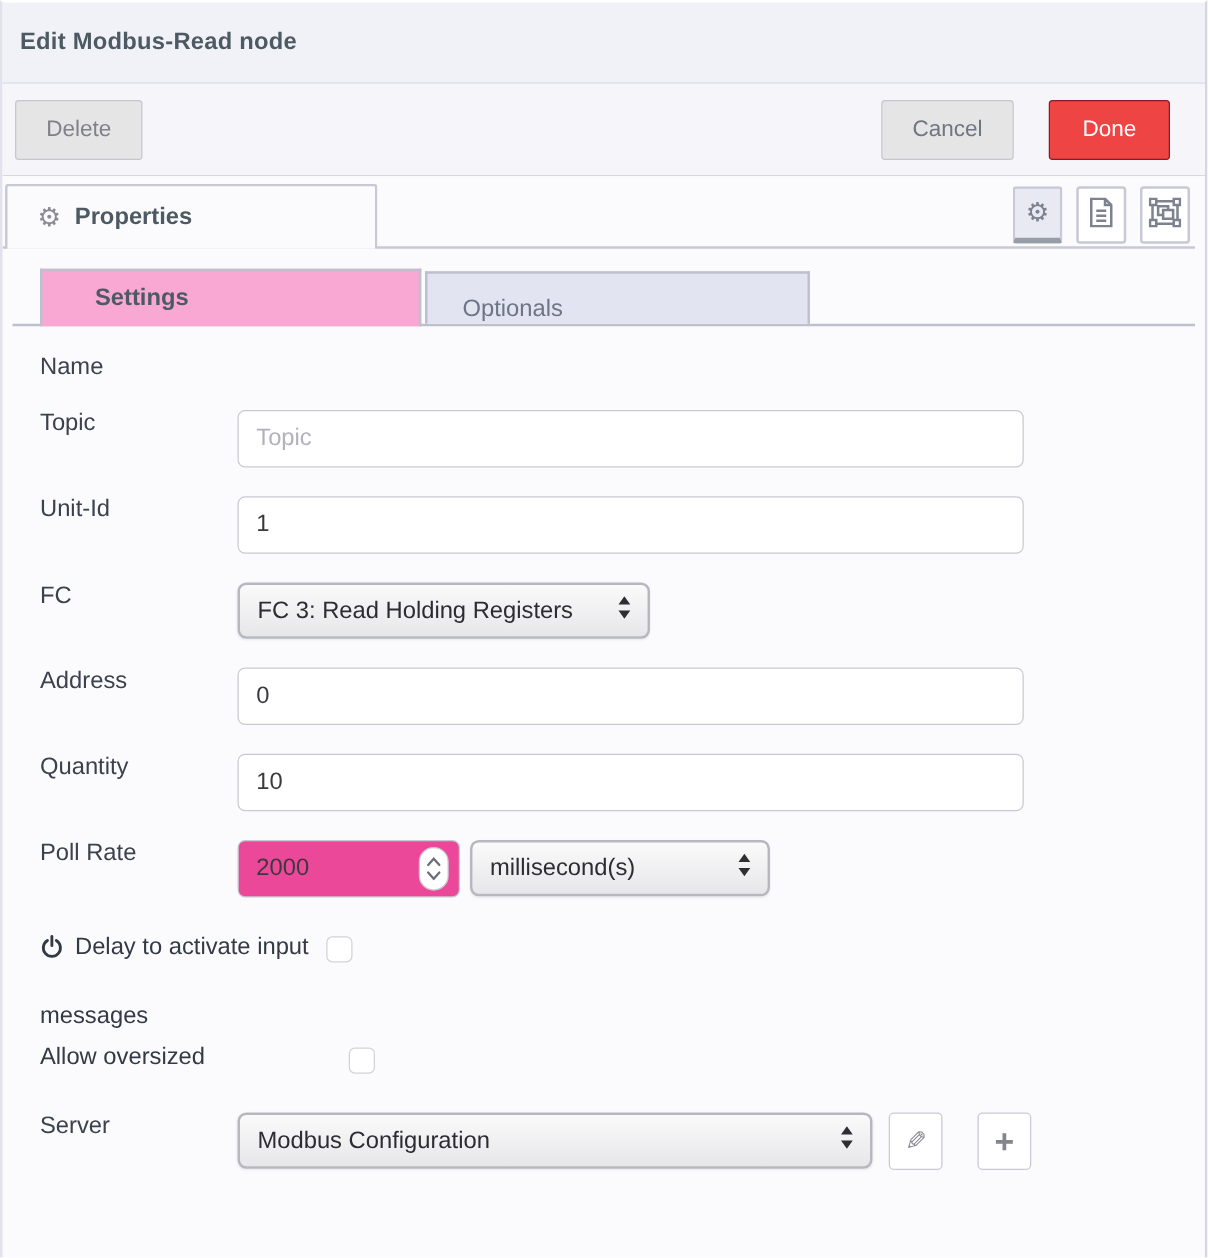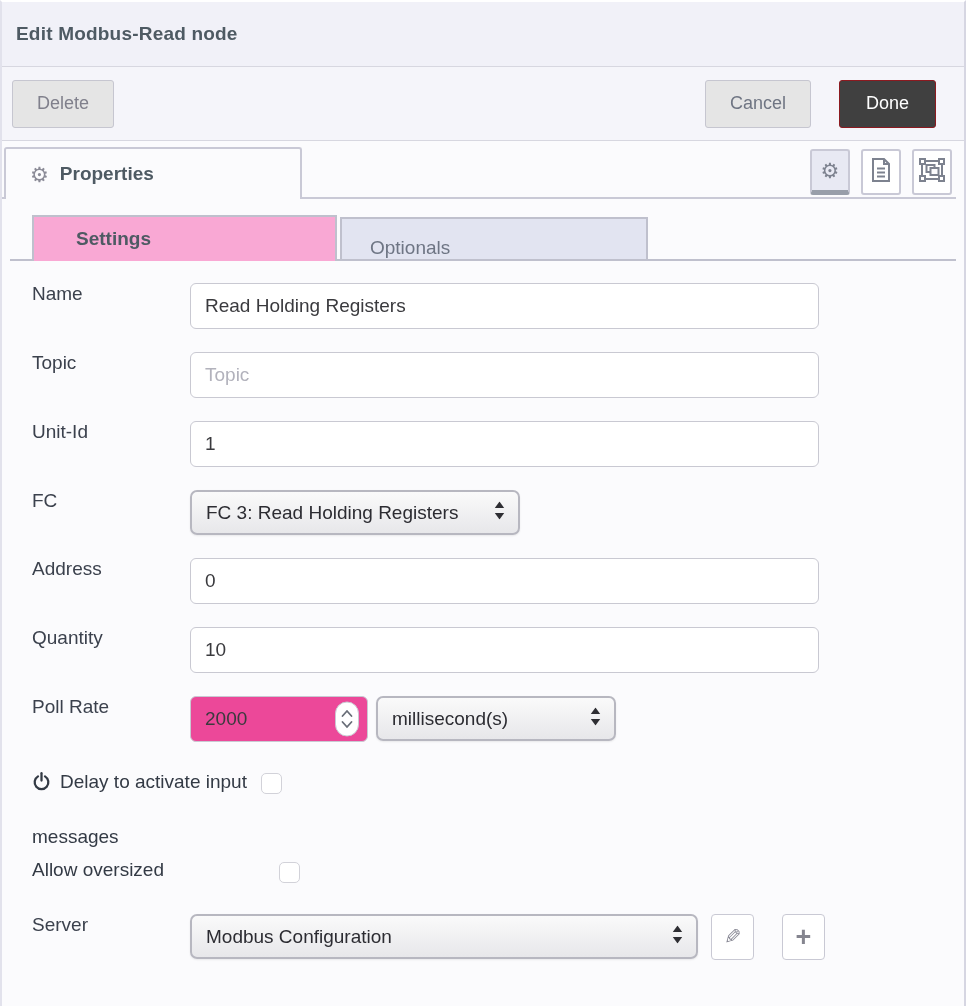--- a/index.html
+++ b/index.html
@@ -34,21 +34,21 @@
   }
   .btn {
     height: 48px; font-size: 18px;
     background: #e5e5e5; color: #80808c;
     border: 1px solid #c6c6d0; border-radius: 3px;
     padding: 0 24px; cursor: pointer;
     font-family: "Liberation Sans", sans-serif;
   }
   .btn-cancel { color: #6f7583; margin-right: 28px; }
   .btn-done {
-    background: #404040; border: 1px solid #8c1a20;
+    background: #ef4444; border: 1px solid #8c1a20;
     color: #fff; padding: 0 26px;
   }
   .toolbar-spacer { flex: 1; }
 
   
   .prop-row { height: 58px; position: relative; background: #fbfbfd; }
   .prop-line {
     position: absolute; left: 0; right: 8px; bottom: 0;
     border-bottom: 2px solid #c9c9d6;
   }
@@ -240,21 +240,20 @@
       </div>
       <div class="tab-optionals">
         <span>Optionals</span>
       </div>
     </div>
 
     <div class="form">
 
       <div class="form-row">
         <span class="form-label">Name</span>
-        <input class="text-input" type="text" value="Read Holding Registers" style="">
       </div>
 
       <div class="form-row">
         <span class="form-label">Topic</span>
         <input class="text-input" type="text" placeholder="Topic" style="">
       </div>
 
       <div class="form-row">
         <span class="form-label">Unit-Id</span>
         <input class="text-input" type="text" value="1" style="">

